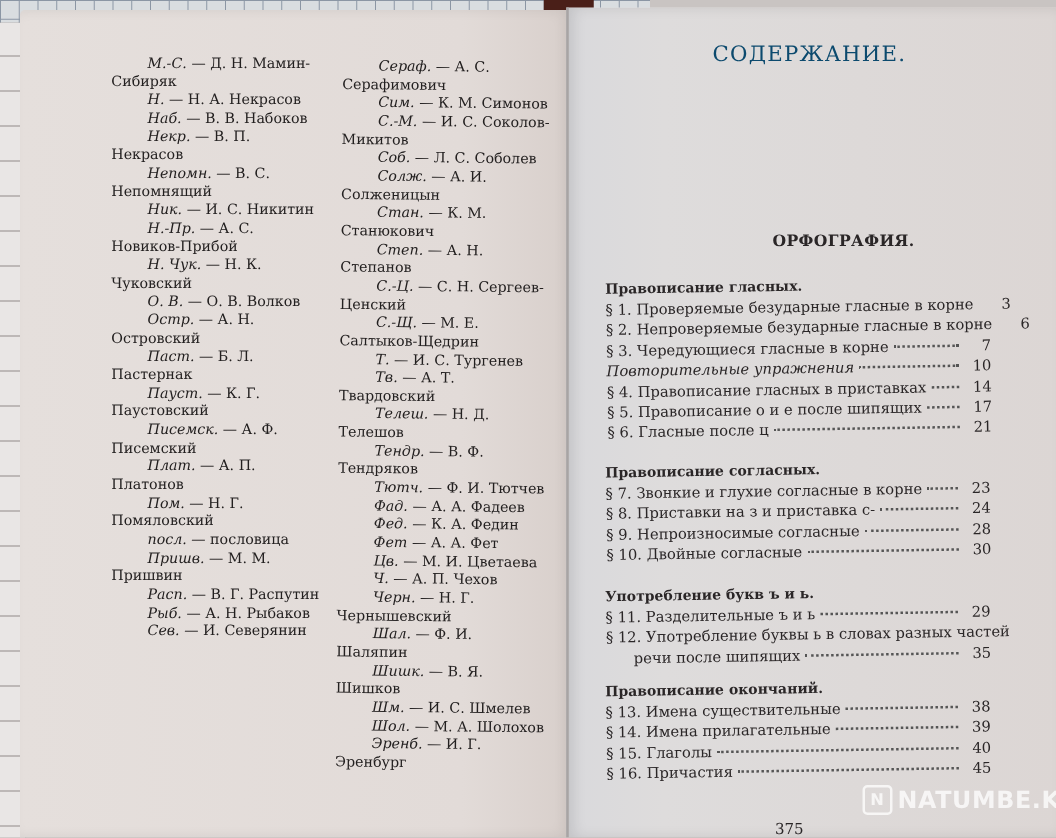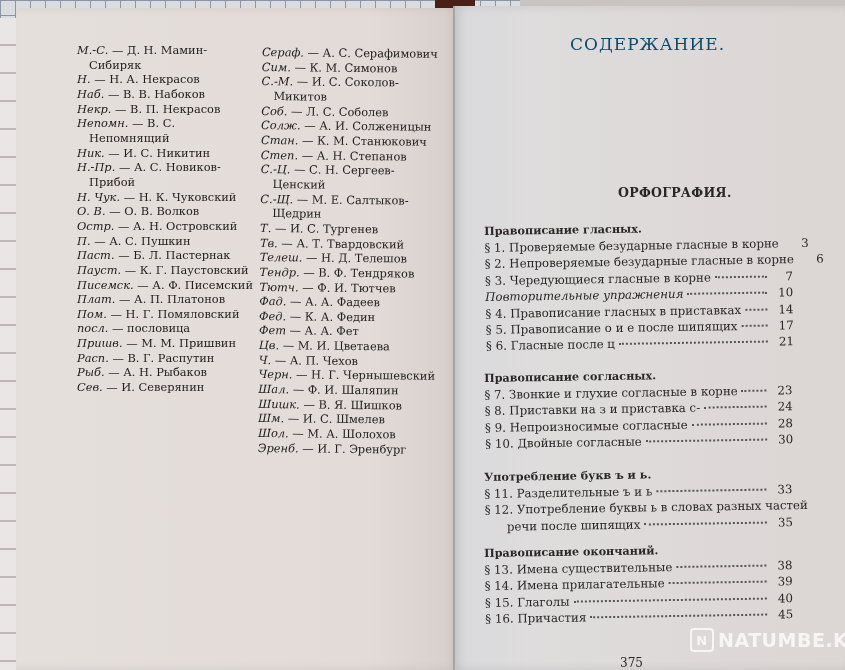--- a/index.html
+++ b/index.html
@@ -35,21 +35,21 @@
   }
   .gutter { position: absolute; left: 453px; top: 6px; width: 2px; height: 664px; background: #a8a4a4; }
 
   .abbr-col {
     position: absolute; top: 43px; width: 180px;
     font-size: 11.4px; line-height: 14.65px; color: #232020;
   }
   .abbr-col.c1 { left: 77px; }
   .abbr-col.c2 { left: 262px; top: 45px; transform: rotate(0.6deg); transform-origin: left top; }
   .abbr-entry { text-indent: -12px; padding-left: 12px; }
-  .abbr-key { font-style: italic; }
+  .abbr-key { font-style: italic; margin-left: 41px; }
 
   .toc { position: absolute; left: 484px; top: 0; width: 330px; color: #2a2627; }
   .toc-title {
     position: absolute; left: 86px; top: 34px; font-size: 17px; letter-spacing: 1px;
     color: #0c4a6e; white-space: nowrap;
   }
   .toc-part {
     position: absolute; left: 134px; top: 185px; font-size: 12.5px; font-weight: bold;
     white-space: nowrap; letter-spacing: 0.3px;
   }
@@ -91,21 +91,20 @@
     <div class="abbr-entry"><span class="abbr-key">М.-С.</span> <span>— Д. Н. Мамин-Сибиряк</span></div>
     <div class="abbr-entry"><span class="abbr-key">Н.</span> <span>— Н. А. Некрасов</span></div>
     <div class="abbr-entry"><span class="abbr-key">Наб.</span> <span>— В. В. Набоков</span></div>
     <div class="abbr-entry"><span class="abbr-key">Некр.</span> <span>— В. П. Некрасов</span></div>
     <div class="abbr-entry"><span class="abbr-key">Непомн.</span> <span>— В. С. Непомнящий</span></div>
     <div class="abbr-entry"><span class="abbr-key">Ник.</span> <span>— И. С. Никитин</span></div>
     <div class="abbr-entry"><span class="abbr-key">Н.-Пр.</span> <span>— А. С. Новиков-Прибой</span></div>
     <div class="abbr-entry"><span class="abbr-key">Н. Чук.</span> <span>— Н. К. Чуковский</span></div>
     <div class="abbr-entry"><span class="abbr-key">О. В.</span> <span>— О. В. Волков</span></div>
     <div class="abbr-entry"><span class="abbr-key">Остр.</span> <span>— А. Н. Островский</span></div>
-    <div class="abbr-entry"><span class="abbr-key">П.</span> <span>— А. С. Пушкин</span></div>
     <div class="abbr-entry"><span class="abbr-key">Паст.</span> <span>— Б. Л. Пастернак</span></div>
     <div class="abbr-entry"><span class="abbr-key">Пауст.</span> <span>— К. Г. Паустовский</span></div>
     <div class="abbr-entry"><span class="abbr-key">Писемск.</span> <span>— А. Ф. Писемский</span></div>
     <div class="abbr-entry"><span class="abbr-key">Плат.</span> <span>— А. П. Платонов</span></div>
     <div class="abbr-entry"><span class="abbr-key">Пом.</span> <span>— Н. Г. Помяловский</span></div>
     <div class="abbr-entry"><span class="abbr-key">посл.</span> <span>— пословица</span></div>
     <div class="abbr-entry"><span class="abbr-key">Пришв.</span> <span>— М. М. Пришвин</span></div>
     <div class="abbr-entry"><span class="abbr-key">Расп.</span> <span>— В. Г. Распутин</span></div>
     <div class="abbr-entry"><span class="abbr-key">Рыб.</span> <span>— А. Н. Рыбаков</span></div>
     <div class="abbr-entry"><span class="abbr-key">Сев.</span> <span>— И. Северянин</span></div>
@@ -200,21 +199,21 @@
         <span class="lbl">§ 10. Двойные согласные</span>
         <span class="dots"></span>
         <span class="pg">30</span>
       </div>
     </div>
   <div class="toc-section" style="top:468px;">
       <div class="toc-heading">Употребление букв ъ и ь.</div>
       <div class="toc-line">
         <span class="lbl">§ 11. Разделительные ъ и ь</span>
         <span class="dots"></span>
-        <span class="pg">33</span>
+        <span class="pg">29</span>
       </div>
       <div class="toc-line">
         <span class="lbl">§ 12. Употребление буквы ь в словах разных частей</span>
         <span class="dots none"></span>
         <span class="pg"></span>
       </div>
       <div class="toc-line toc-wrap">
         <span class="lbl">речи после шипящих</span>
         <span class="dots"></span>
         <span class="pg">35</span>

